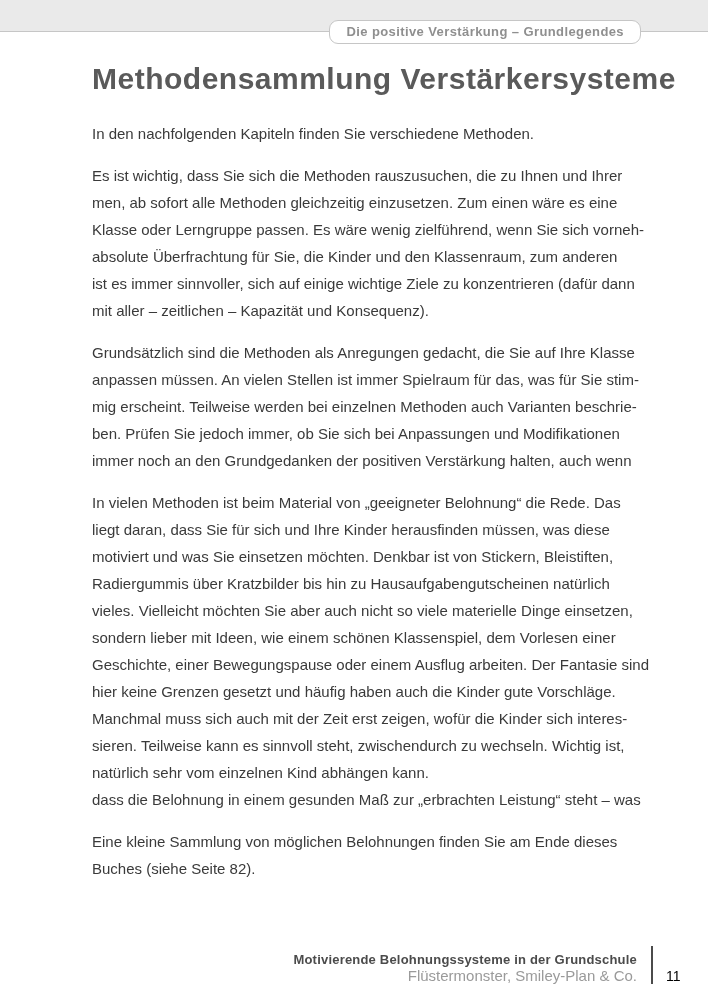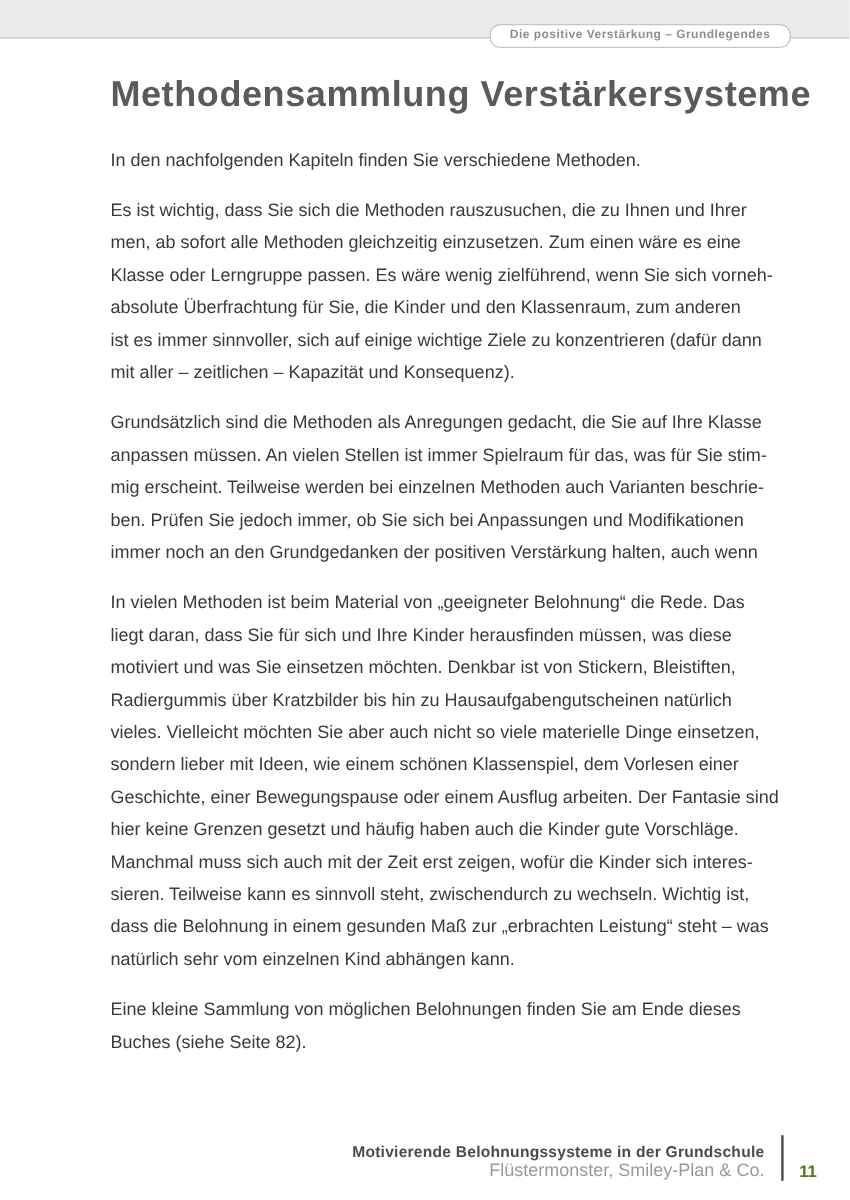--- a/index.html
+++ b/index.html
@@ -19,27 +19,27 @@
   .top-band {
     position: absolute;
     top: 0; left: 0; right: 0;
     height: 31px;
     background: #eaeaea;
     border-bottom: 1px solid #c6c6c6;
     z-index: 1;
   }
   .chapter-tab {
     position: absolute;
-    top: 20px; right: 49px;
+    top: 20px; right: 67px;
     z-index: 2;
     background: #ffffff;
     border: 1px solid #c6c6c6;
     border-radius: 9px;
     padding: 3px 16px 4px 16px;
-    font-size: 10px;
+    font-size: 13px;
     font-weight: 700;
     letter-spacing: 0.4px;
     color: #8f8f8f;
     white-space: nowrap;
   }
 
   .content {
     position: absolute;
     top: 32px; left: 92px;
     width: 542px;
@@ -87,22 +87,22 @@
     line-height: 16px;
     white-space: nowrap;
   }
   .footer-divider {
     width: 2px; height: 38px;
     background: #4b4b4b;
     margin: 0 13px 0 14px;
   }
   .footer-page-number {
     font-size: 14px;
-    font-weight: 700;
-    color: #4d7c0f;
+    font-weight: 400;
+    color: #000000;
     min-width: 18px;
     text-align: left;
     margin-top: 43px;
   }
 </style>
 </head>
 <body>
 
 <div class="page">
 
@@ -138,22 +138,22 @@
           <div class="line">In vielen Methoden ist beim Material von „geeigneter Belohnung“ die Rede. Das</div>
           <div class="line">liegt daran, dass Sie für sich und Ihre Kinder herausfinden müssen, was diese</div>
           <div class="line">motiviert und was Sie einsetzen möchten. Denkbar ist von Stickern, Bleistiften,</div>
           <div class="line">Radiergummis über Kratzbilder bis hin zu Hausaufgabengutscheinen natürlich</div>
           <div class="line">vieles. Vielleicht möchten Sie aber auch nicht so viele materielle Dinge einsetzen,</div>
           <div class="line">sondern lieber mit Ideen, wie einem schönen Klassenspiel, dem Vorlesen einer</div>
           <div class="line">Geschichte, einer Bewegungspause oder einem Ausflug arbeiten. Der Fantasie sind</div>
           <div class="line">hier keine Grenzen gesetzt und häufig haben auch die Kinder gute Vorschläge.</div>
           <div class="line">Manchmal muss sich auch mit der Zeit erst zeigen, wofür die Kinder sich interes-</div>
           <div class="line">sieren. Teilweise kann es sinnvoll steht, zwischendurch zu wechseln. Wichtig ist,</div>
+          <div class="line">natürlich sehr vom einzelnen Kind abhängen kann.</div>
           <div class="line">dass die Belohnung in einem gesunden Maß zur „erbrachten Leistung“ steht – was</div>
-          <div class="line">natürlich sehr vom einzelnen Kind abhängen kann.</div>
         </div>
         <div class="para">
           <div class="line">Eine kleine Sammlung von möglichen Belohnungen finden Sie am Ende dieses</div>
           <div class="line">Buches (siehe Seite 82).</div>
         </div>
       </div>
   </div>
 
   <div class="footer">
     <div class="footer-text">

